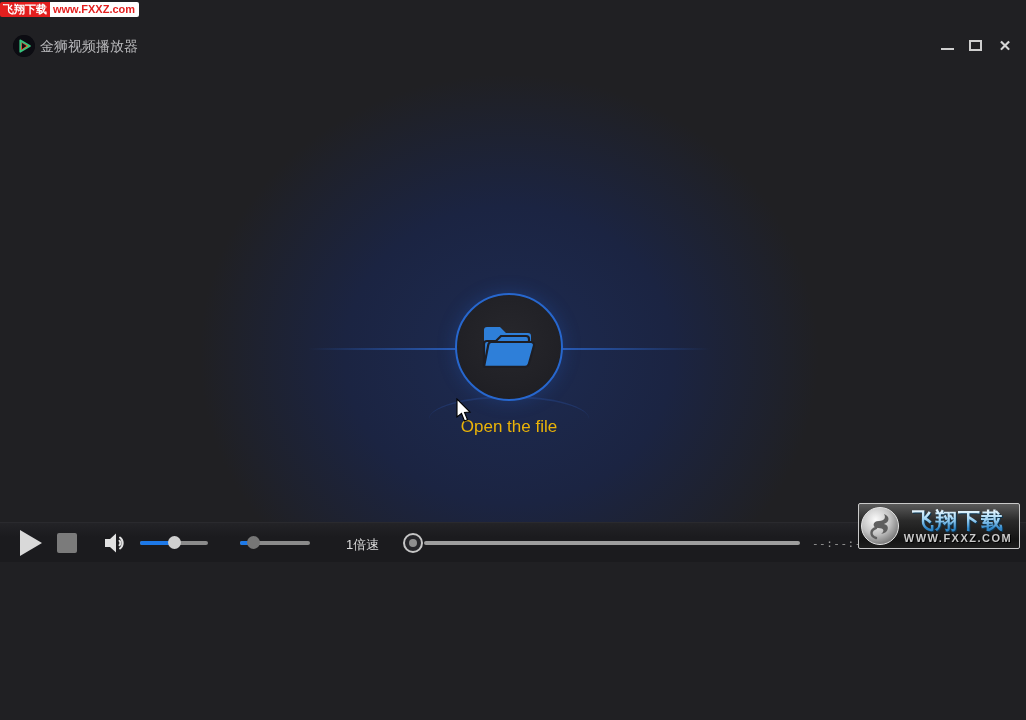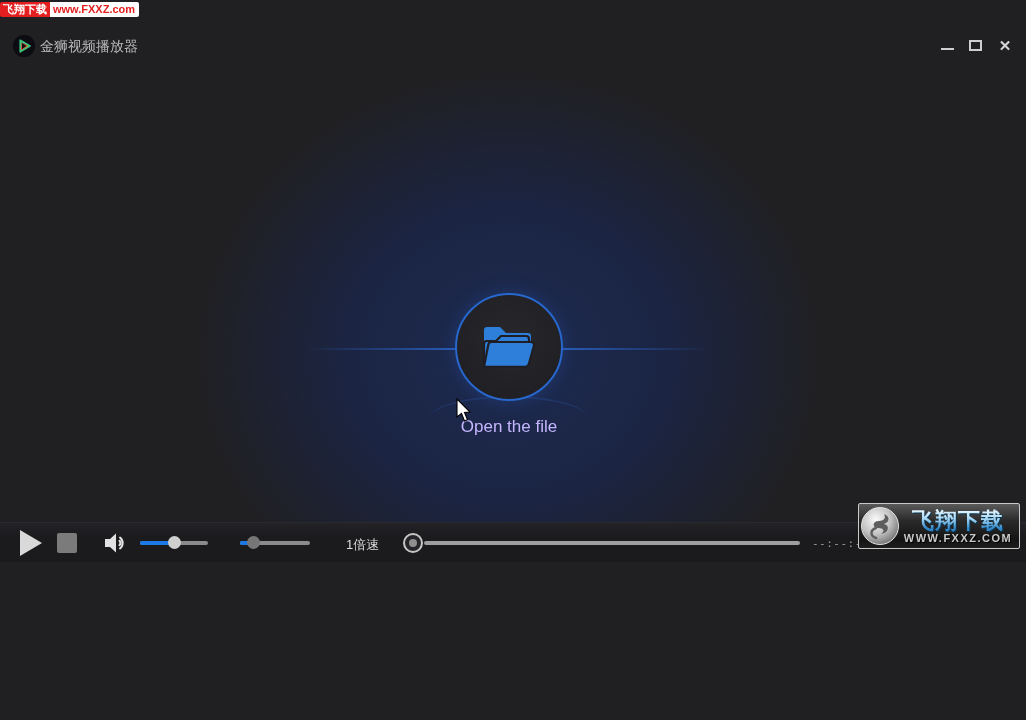--- a/index.html
+++ b/index.html
@@ -34,21 +34,21 @@
   .h-line { position:absolute; left:308px; top:348px; width:402px; height:2px; pointer-events:none;
     background:linear-gradient(90deg, rgba(42,98,196,0) 0%, #2a62c4 42%, #3b79e0 50%,
                #2a62c4 58%, rgba(42,98,196,0) 100%); }
   .reflect-arc { position:absolute; left:429px; top:396px; width:160px; height:46px;
     border-radius:50%; border-top:2px solid rgba(45,90,180,0.28); pointer-events:none; }
   .open-circle { position:absolute; left:455px; top:293px; width:108px; height:108px;
     border-radius:50%; border:2px solid #2767ce; cursor:pointer;
     background:radial-gradient(circle at 50% 42%, #27272c 0%, #212126 60%, #1c1c21 100%);
     box-shadow:0 0 18px rgba(38,104,210,0.25); display:flex; align-items:center; justify-content:center; }
   .open-label { position:absolute; left:409px; top:417px; width:200px; text-align:center;
-    font-size:17px; color:#c4b5fd; cursor:pointer; }
+    font-size:17px; color:#eab308; cursor:pointer; }
   .cursor { position:absolute; left:455px; top:398px; width:18px; height:26px; z-index:40; pointer-events:none; }
 
   
   .bottom-bar { position:absolute; left:0; bottom:0; width:100%; height:40px;
     background:linear-gradient(#232327, #1b1b1e 35%); border-top:1px solid #2a2a2e; z-index:10; }
   .ctl { position:absolute; cursor:pointer; }
   .play-btn { left:16px; top:6px; width:28px; height:28px; }
   .stop-btn { left:57px; top:10px; width:20px; height:20px; background:#7b7b7b; border-radius:2px; }
   .vol-btn { left:103px; top:9px; width:26px; height:22px; }
 

